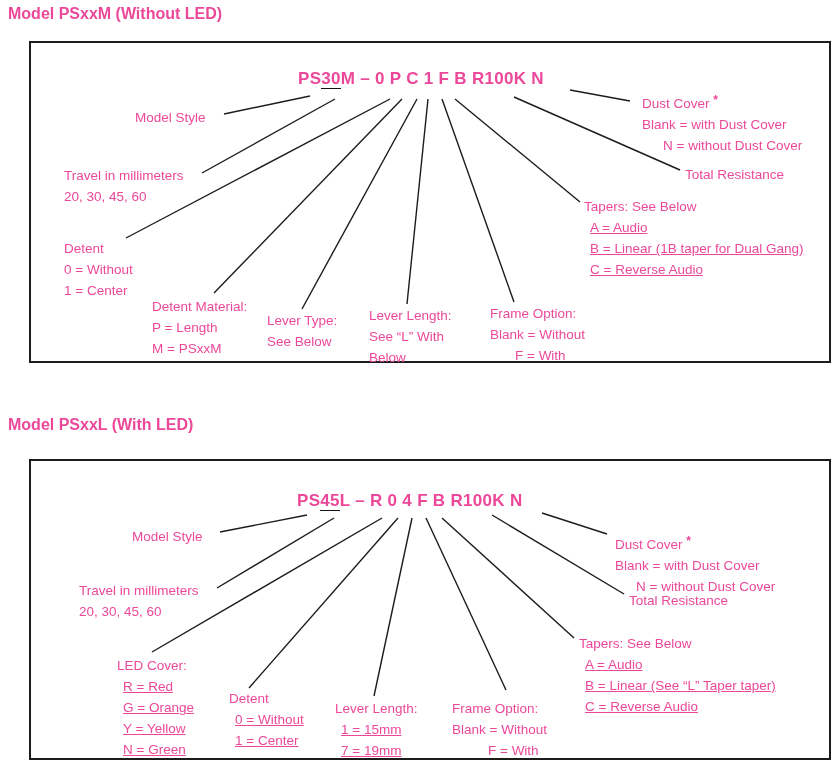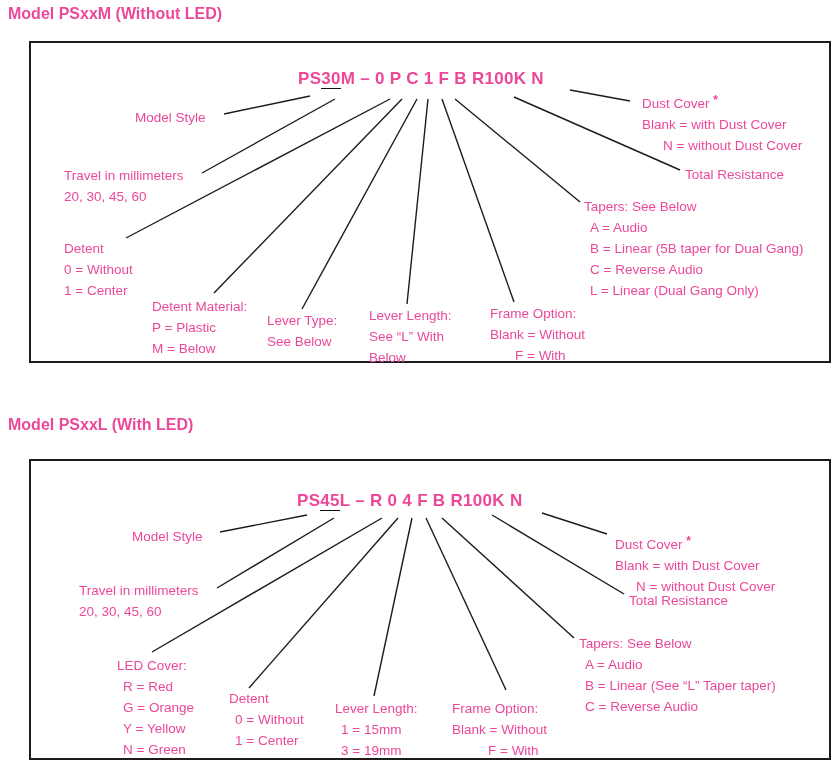--- a/index.html
+++ b/index.html
@@ -4,21 +4,21 @@
 <style>
   html,body{margin:0;padding:0;background:#ffffff;}
   .page{position:relative;width:838px;height:770px;background:#ffffff;
         font-family:"Liberation Sans",sans-serif;color:#ec4899;overflow:hidden;padding-left:36px;}
   .sec-title{position:absolute;left:8px;font-size:16px;font-weight:bold;white-space:nowrap;}
   .obox{position:absolute;left:29px;width:798px;border:2px solid #1c1c1c;background:#fff;}
   .obox svg{position:absolute;left:0;top:0;pointer-events:none;}
   .pn{position:absolute;font-size:17px;font-weight:bold;letter-spacing:.3px;white-space:nowrap;text-align:center;}
   .pn .u{border-bottom:1.6px solid #111;}
   .co{position:absolute;font-size:13.5px;line-height:21px;white-space:nowrap;}
-  .co .in6{padding-left:6px;}
+  .co .in6{padding-left:6px;text-decoration:underline;}
   .co .in20{padding-left:21px;}
   .co .in25{padding-left:25px;}
   .co .in36{padding-left:36px;}
   .co sup{font-size:12px;font-weight:bold;vertical-align:4px;}
   line{stroke:#1c1c1c;stroke-width:1.4;}
 </style>
 </head>
 <body>
 
 <div class="page">
@@ -51,22 +51,22 @@
     </div>
 
     <div class="co" style="left:33px;top:195px">
       <div>Detent</div>
       <div>0 = Without</div>
       <div>1 = Center</div>
     </div>
 
     <div class="co" style="left:121px;top:253px">
       <div>Detent Material:</div>
-      <div>P = Plastic</div>
-      <div>M = Below</div>
+      <div>P = Length</div>
+      <div>M = PSxxM</div>
     </div>
 
     <div class="co" style="left:236px;top:267px">
       <div>Lever Type:</div>
       <div>See Below</div>
     </div>
 
     <div class="co" style="left:338px;top:262px">
       <div>Lever Length:</div>
       <div>See “L” With</div>
@@ -85,23 +85,22 @@
       <div class="in20">N = without Dust Cover</div>
     </div>
 
     <div class="co" style="left:654px;top:121px">
       <div>Total Resistance</div>
     </div>
 
     <div class="co" style="left:553px;top:153px">
       <div>Tapers: See Below</div>
       <div class="in6">A = Audio</div>
-      <div class="in6">B = Linear (5B taper for Dual Gang)</div>
+      <div class="in6">B = Linear (1B taper for Dual Gang)</div>
       <div class="in6">C = Reverse Audio</div>
-      <div class="in6">L = Linear (Dual Gang Only)</div>
     </div>
   </div>
 
   <div class="sec-title" style="top:416px">Model PSxxL (With LED)</div>
 
   <div class="obox" style="top:459px;height:297px">
     <svg width="798" height="297" viewBox="0 0 798 297">
       <line x1="189" y1="71" x2="276" y2="54"></line>
       <line x1="186" y1="127" x2="303" y2="57"></line>
       <line x1="121" y1="191" x2="351" y2="57"></line>
@@ -134,21 +133,21 @@
 
     <div class="co" style="left:198px;top:227px">
       <div>Detent</div>
       <div class="in6">0 = Without</div>
       <div class="in6">1 = Center</div>
     </div>
 
     <div class="co" style="left:304px;top:237px">
       <div>Lever Length:</div>
       <div class="in6">1 = 15mm</div>
-      <div class="in6">3 = 19mm</div>
+      <div class="in6">7 = 19mm</div>
     </div>
 
     <div class="co" style="left:421px;top:237px">
       <div>Frame Option:</div>
       <div>Blank = Without</div>
       <div class="in36">F = With</div>
     </div>
 
     <div class="co" style="left:584px;top:70px">
       <div><span>Dust Cover</span> <sup>*</sup></div>

